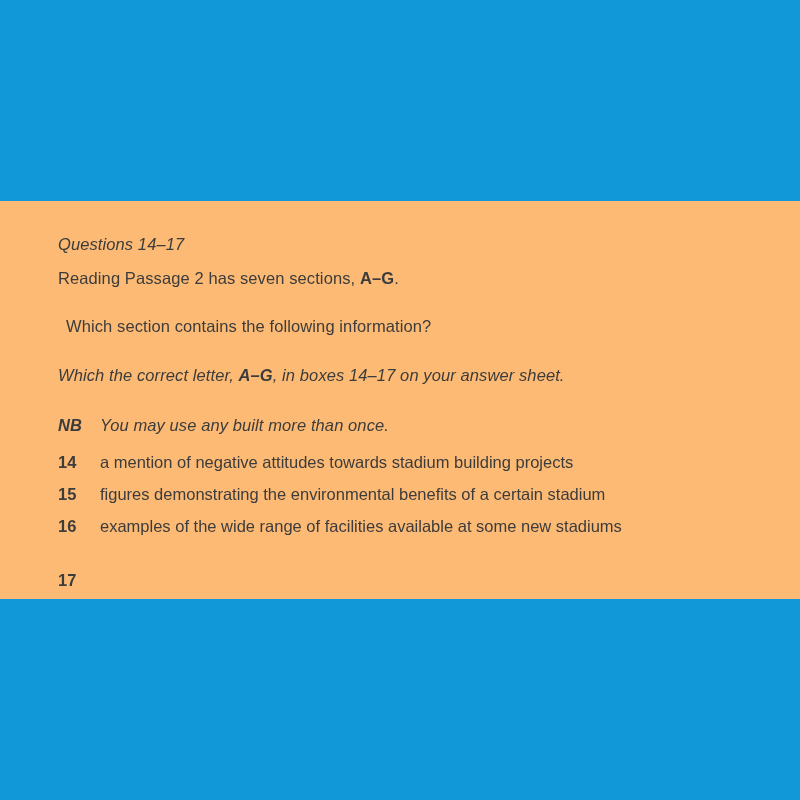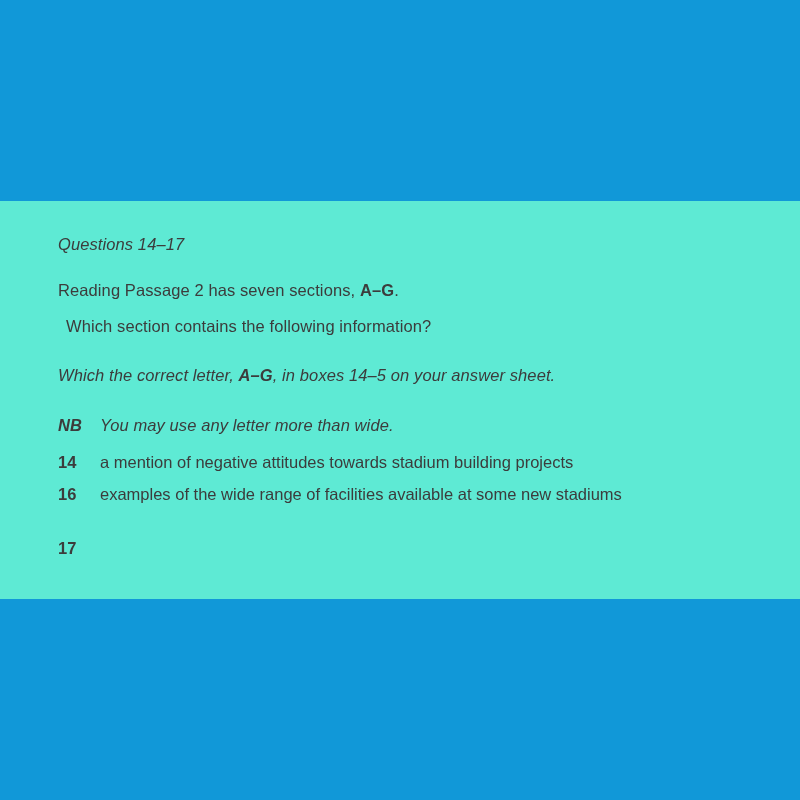--- a/index.html
+++ b/index.html
@@ -55,21 +55,21 @@
     white-space: nowrap;
   }
   .p-heading {
     position: absolute;
     top: 32px;
     font-style: italic;
     font-weight: 400;
   }
   .p-passage {
     position: absolute;
-    top: 78px;
+    top: 66px;
     font-style: normal;
     font-weight: 400;
   }
   .p-question {
     position: absolute;
     top: 114px;
     font-style: normal;
     font-weight: 400;
     margin-left: 8px;
   }
@@ -121,50 +121,54 @@
     font-weight: 400;
   }
 </style>
 </head>
 <body>
 
 <div class="page" style="background: rgb(255, 255, 255);">
 
   <div class="band band-top" style="background: rgb(17, 152, 216);"></div>
 
-  <div class="content" style="background: #5eead4;">
+  <div class="content" style="background: #fdba74;">
     <div class="inner">
 
       <div class="para p-heading" style="color: rgb(60, 60, 60);">
         <span>Questions 14–17</span>
       </div>
 
       <div class="para p-passage" style="color: rgb(60, 60, 60);">
         <span>Reading Passage 2 has seven sections, </span><span class="b">A–G</span><span>.</span>
       </div>
 
       <div class="para p-question" style="color: rgb(60, 60, 60);">
         <span>Which section contains the following information?</span>
       </div>
 
       <div class="para p-write" style="color: rgb(60, 60, 60);">
-        <span>Which the correct letter, </span><span class="b">A–G</span><span>, in boxes 14–5 on your answer sheet.</span>
+        <span>Which the correct letter, </span><span class="b">A–G</span><span>, in boxes 14–17 on your answer sheet.</span>
       </div>
 
       <div class="para p-nb" style="color: rgb(60, 60, 60);">
-        <span class="nb-tag">NB</span><span>You may use any letter more than wide.</span>
+        <span class="nb-tag">NB</span><span>You may use any built more than once.</span>
       </div>
 
       <div class="items">
 
         <div class="item" style="color: rgb(60, 60, 60);">
           <span class="item-num">14</span>
           <span class="item-text">a mention of negative attitudes towards stadium building projects</span>
         </div>
 
+        <div class="item" style="color: rgb(60, 60, 60);">
+          <span class="item-num">15</span>
+          <span class="item-text">figures demonstrating the environmental benefits of a certain stadium</span>
+        </div>
 
         <div class="item" style="color: rgb(60, 60, 60);">
           <span class="item-num">16</span>
           <span class="item-text">examples of the wide range of facilities available at some new stadiums</span>
         </div>
 
         <div class="item" style="color: rgb(60, 60, 60); margin-top: 22px;">
           <span class="item-num">17</span>
         </div>
 

